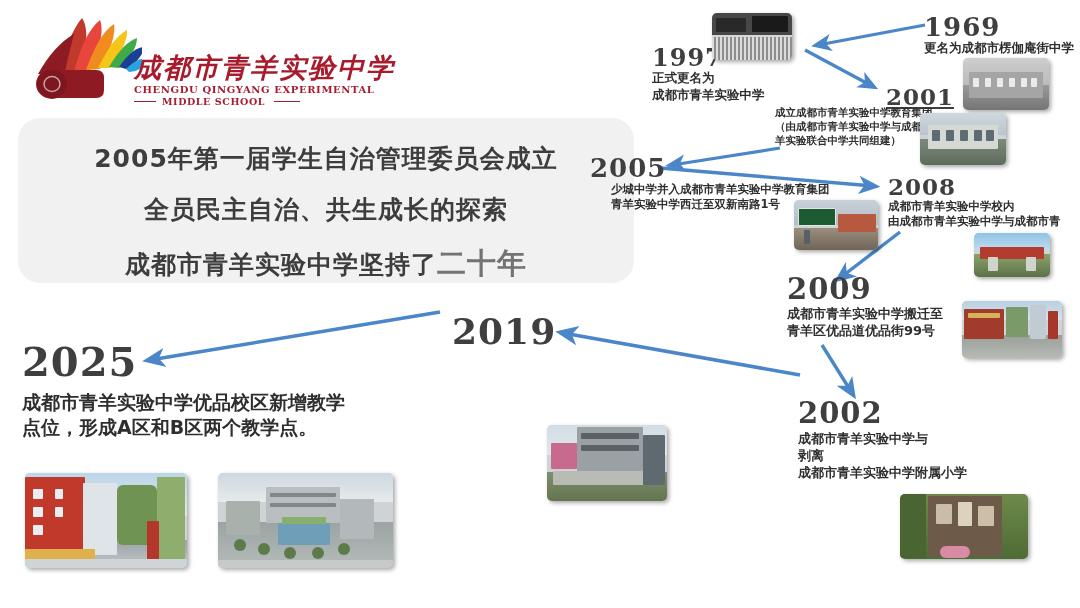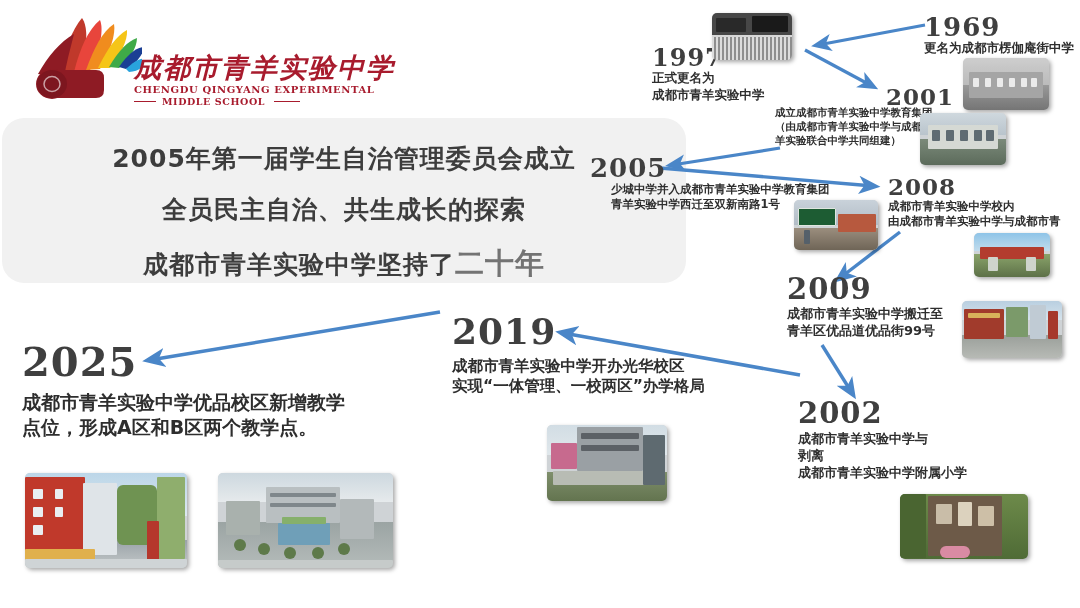--- a/index.html
+++ b/index.html
@@ -33,21 +33,21 @@
     font-family:"DejaVu Serif","Liberation Serif",serif;
     font-size:9.5px;font-weight:700;letter-spacing:.6px;color:#a81b2d;
     white-space:nowrap;
   }
   .logo-rule{position:absolute;top:95px;height:1px;background:#a81b2d;}
   .rule-l{left:112px;width:22px;}
   .rule-r{left:252px;width:26px;}
 
   
   .panel{
-    position:absolute;left:2px;top:118px;width:684px;height:165px;
+    position:absolute;left:18px;top:118px;width:616px;height:165px;
     background:#f1f1f1;border-radius:22px;
   }
   .panel-line{
     position:absolute;width:100%;text-align:center;
     font-family:"DejaVu Sans","Liberation Sans",sans-serif;
     font-size:25px;font-weight:700;color:#3d3d3d;letter-spacing:1px;
     white-space:nowrap;
   }
   .pl1{top:24px;}
   .pl2{top:75px;}
@@ -182,21 +182,21 @@
     <div>正式更名为</div>
     <div>成都市青羊实验中学</div>
   </div>
   <div class="photo bw" style="left:712px;top:13px;width:80px;height:47px;">
     <div class="sky" style="background:#4a4a4a;height:46%"></div>
     <div class="ground" style="background:repeating-linear-gradient(90deg,#d8d8d8 0 2px,#8d8d8d 2px 4px);height:50%"></div>
     <div class="bld" style="left:4px;top:5px;width:30px;height:14px;background:#2d2d2d;"></div>
     <div class="bld" style="left:40px;top:3px;width:36px;height:16px;background:#1f1f1f;"></div>
   </div>
 
-  <div class="yr" style="left:886px;top:83px;font-size:23px;">2001</div>
+  <div class="yr" style="left:886px;top:83px;font-size:23px;text-decoration:underline;">2001</div>
   <div class="desc" style="left:775px;top:106px;font-size:10.5px;">
     <div>成立成都市青羊实验中学教育集团</div>
     <div>（由成都市青羊实验中学与成都市青</div>
     <div>羊实验联合中学共同组建）</div>
   </div>
   <div class="photo" style="left:920px;top:113px;width:86px;height:52px;">
     <div class="sky" style="background:linear-gradient(#cfd8de,#b9c4cc);height:42%"></div>
     <div class="ground" style="background:linear-gradient(#7b8a7a,#5c6b5b);height:50%"></div>
     <div class="bld" style="left:8px;top:12px;width:70px;height:24px;background:#d5d9d4;"></div>
     <div class="bld" style="left:12px;top:17px;width:8px;height:11px;background:#5e6b72;"></div>
@@ -257,24 +257,20 @@
     <div class="sky" style="background:linear-gradient(#6d8a4a,#4f6b36);height:100%"></div>
     <div class="bld" style="left:28px;top:2px;width:74px;height:60px;background:#6d5a48;"></div>
     <div class="bld" style="left:36px;top:10px;width:16px;height:20px;background:#c9bda8;"></div>
     <div class="bld" style="left:58px;top:8px;width:14px;height:24px;background:#dcd2be;"></div>
     <div class="bld" style="left:78px;top:12px;width:16px;height:20px;background:#cdbfa7;"></div>
     <div class="bld" style="left:40px;top:52px;width:30px;height:12px;background:#d98ba3;border-radius:6px;"></div>
     <div class="bld" style="left:0px;top:0px;width:26px;height:64px;background:#4a6531;"></div>
   </div>
 
   <div class="yr" style="left:452px;top:310px;font-size:36px;">2019</div>
-  <div class="desc" style="left:452px;top:356px;font-size:15.5px;">
-    <div>成都市青羊实验中学开办光华校区</div>
-    <div>实现“一体管理、一校两区”办学格局</div>
-  </div>
   <div class="photo" style="left:547px;top:425px;width:120px;height:76px;">
     <div class="sky" style="background:linear-gradient(#d2dde4,#e0e7eb);height:40%"></div>
     <div class="ground" style="background:linear-gradient(#7f8f6c,#63744f);height:38%"></div>
     <div class="bld" style="left:30px;top:2px;width:66px;height:44px;background:#9aa0a4;"></div>
     <div class="bld" style="left:34px;top:8px;width:58px;height:6px;background:#5c6166;"></div>
     <div class="bld" style="left:34px;top:20px;width:58px;height:6px;background:#5c6166;"></div>
     <div class="bld" style="left:4px;top:18px;width:26px;height:26px;background:#c76a8e;"></div>
     <div class="bld" style="left:6px;top:46px;width:100px;height:14px;background:#b8bcb4;"></div>
     <div class="bld" style="left:96px;top:10px;width:22px;height:50px;background:#5e6a70;"></div>
   </div>

